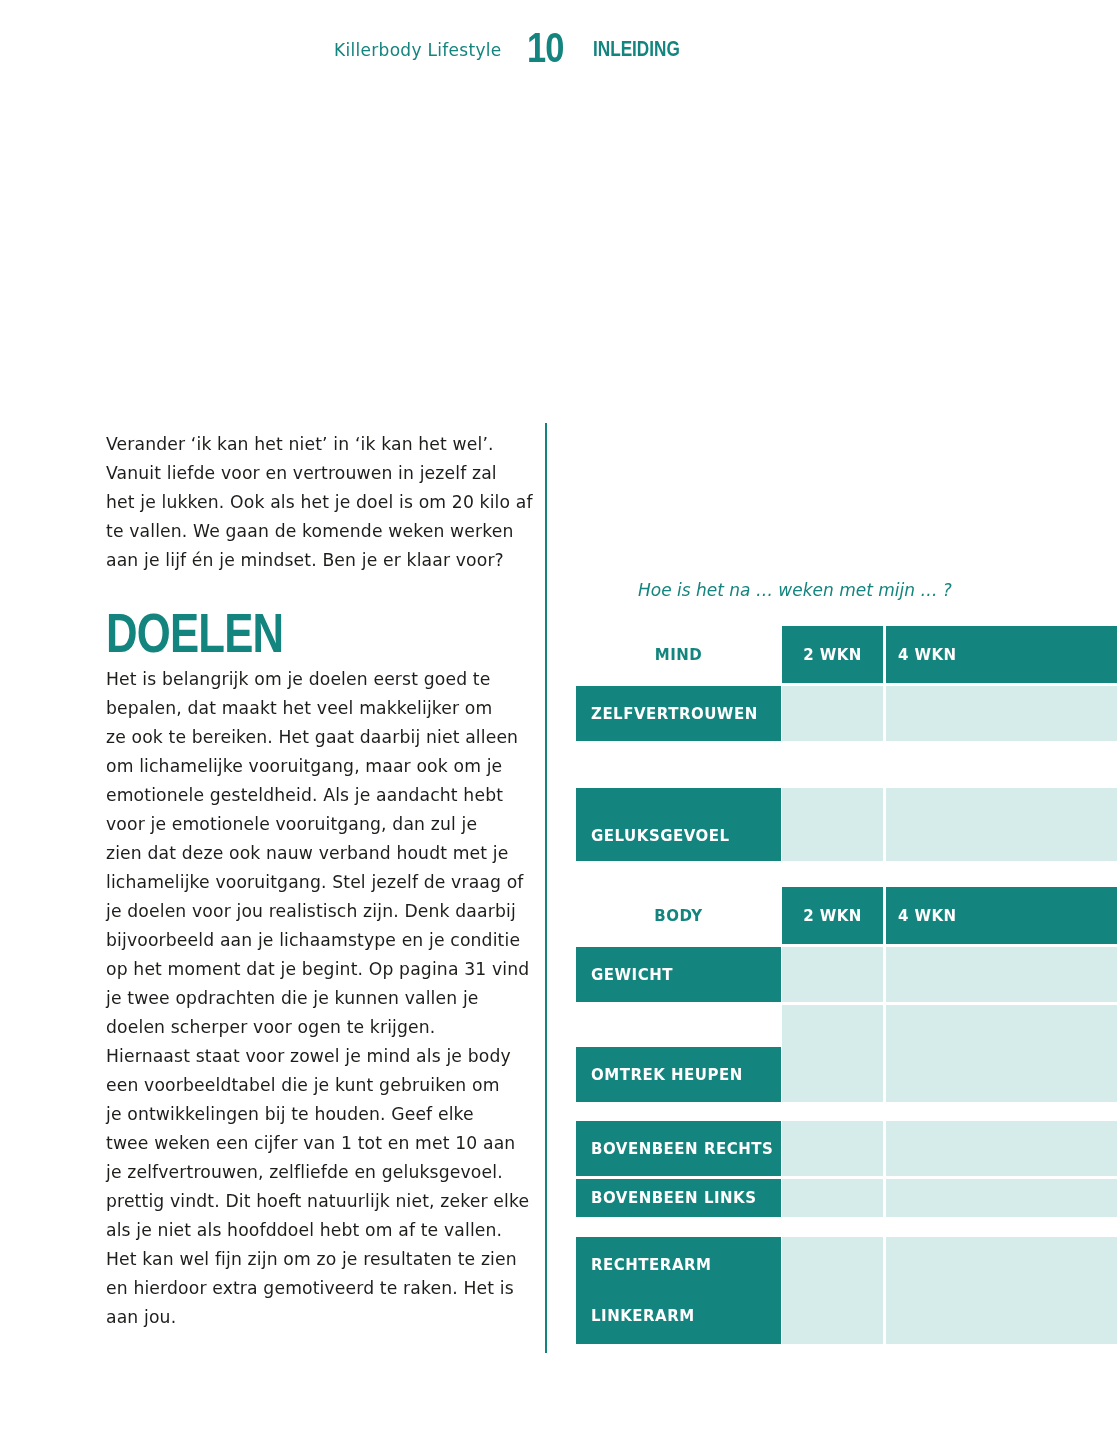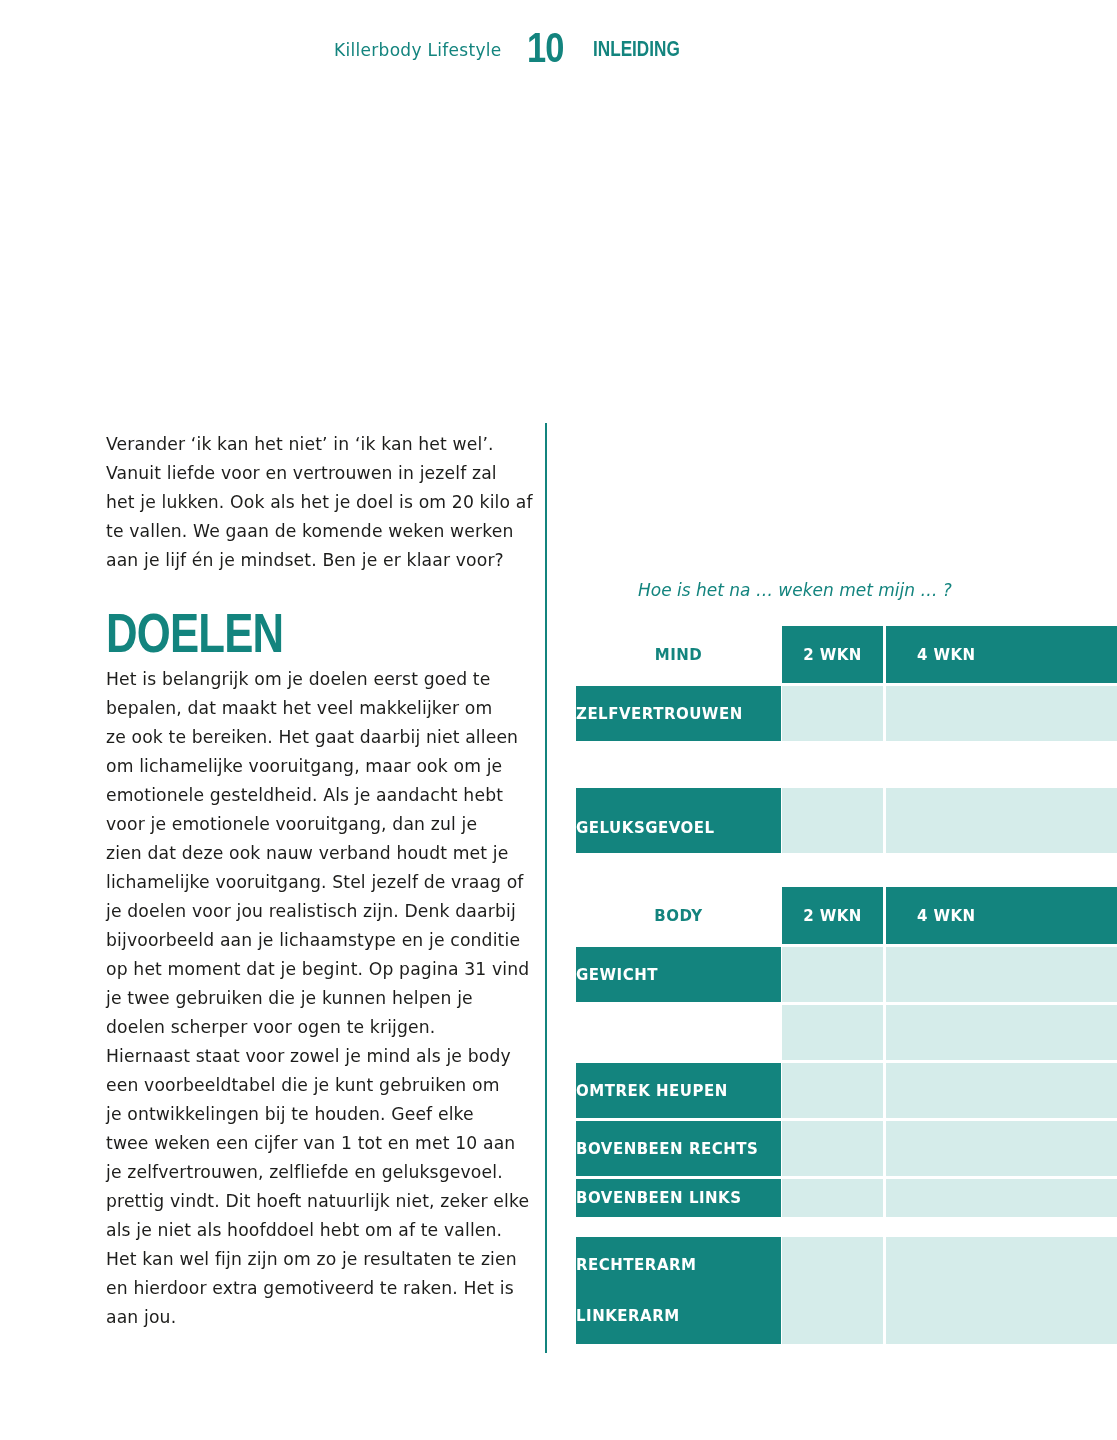--- a/index.html
+++ b/index.html
@@ -22,22 +22,22 @@
   .question { position:absolute; left:638px; top:580px; font-size:17px; font-style:italic; color:#13847e; font-family:"DejaVu Sans", sans-serif; }
 
   .tbl { position:absolute; left:576px; width:541px; }
   .tbl .row { position:absolute; left:0; width:541px; display:block; }
   .tbl .cell { position:absolute; top:0; bottom:0; box-sizing:border-box; display:flex; align-items:center; }
   .c-label { left:0; width:205px; }
   .c-2 { left:206px; width:101px; }
   .c-4 { left:310px; width:231px; }
   .hdr .c-label { background:#ffffff; color:#13847e; justify-content:center; font-weight:bold; font-size:15px; letter-spacing:0.5px; }
   .hdr .c-2 { background:#13847e; color:#ffffff; justify-content:center; font-weight:bold; font-size:15px; letter-spacing:0.4px; }
-  .hdr .c-4 { background:#13847e; color:#ffffff; padding-left:31px; font-weight:bold; font-size:15px; letter-spacing:0.4px; }
-  .data .c-label { background:#13847e; color:#ffffff; font-weight:bold; font-size:15px; letter-spacing:0.5px; }
+  .hdr .c-4 { background:#13847e; color:#ffffff; padding-left:12px; font-weight:bold; font-size:15px; letter-spacing:0.4px; }
+  .data .c-label { background:#13847e; color:#ffffff; padding-left:15px; font-weight:bold; font-size:15px; letter-spacing:0.5px; }
   .data .c-2, .data .c-4 { background:#d5ecea; }
 </style>
 </head>
 <body>
 
 <div class="header">
   <span class="brand">Killerbody Lifestyle</span>
   <span class="pagenum">10</span>
   <span class="section">INLEIDING</span>
 </div>
@@ -56,21 +56,21 @@
     <span class="ln">bepalen, dat maakt het veel makkelijker om</span>
     <span class="ln">ze ook te bereiken. Het gaat daarbij niet alleen</span>
     <span class="ln">om lichamelijke vooruitgang, maar ook om je</span>
     <span class="ln">emotionele gesteldheid. Als je aandacht hebt</span>
     <span class="ln">voor je emotionele vooruitgang, dan zul je</span>
     <span class="ln">zien dat deze ook nauw verband houdt met je</span>
     <span class="ln">lichamelijke vooruitgang. Stel jezelf de vraag of</span>
     <span class="ln">je doelen voor jou realistisch zijn. Denk daarbij</span>
     <span class="ln">bijvoorbeeld aan je lichaamstype en je conditie</span>
     <span class="ln">op het moment dat je begint. Op pagina 31 vind</span>
-    <span class="ln">je twee gebruiken die je kunnen helpen je</span>
+    <span class="ln">je twee opdrachten die je kunnen vallen je</span>
     <span class="ln">doelen scherper voor ogen te krijgen.</span>
     <span class="ln">Hiernaast staat voor zowel je mind als je body</span>
     <span class="ln">een voorbeeldtabel die je kunt gebruiken om</span>
     <span class="ln">je ontwikkelingen bij te houden. Geef elke</span>
     <span class="ln">twee weken een cijfer van 1 tot en met 10 aan</span>
     <span class="ln">je zelfvertrouwen, zelfliefde en geluksgevoel.</span>
     <span class="ln">prettig vindt. Dit hoeft natuurlijk niet, zeker elke</span>
     <span class="ln">als je niet als hoofddoel hebt om af te vallen.</span>
     <span class="ln">Het kan wel fijn zijn om zo je resultaten te zien</span>
     <span class="ln">en hierdoor extra gemotiveerd te raken. Het is</span>
@@ -91,21 +91,21 @@
   <div class="row data" style="top:60px; height:55px;">
     <div class="cell c-label">ZELFVERTROUWEN</div>
     <div class="cell c-2"></div>
     <div class="cell c-4"></div>
   </div>
   <div class="row data" style="top:118px; height:65px;margin-top:44px;">
     <div class="cell c-label">ZELFLIEFDE</div>
     <div class="cell c-2"></div>
     <div class="cell c-4"></div>
   </div>
-  <div class="row data" style="top:176px; height:51px;">
+  <div class="row data" style="top:184px; height:51px;">
     <div class="cell c-label">GELUKSGEVOEL</div>
     <div class="cell c-2"></div>
     <div class="cell c-4"></div>
   </div>
 </div>
 
 <div class="tbl" style="top:887px;">
   <div class="row hdr" style="top:0; height:57px;">
     <div class="cell c-label">BODY</div>
     <div class="cell c-2">2 WKN</div>
@@ -113,21 +113,21 @@
   </div>
   <div class="row data" style="top:60px; height:55px;">
     <div class="cell c-label">GEWICHT</div>
     <div class="cell c-2"></div>
     <div class="cell c-4"></div>
   </div>
   <div class="row data" style="top:118px; height:55px;">
     <div class="cell c-2"></div>
     <div class="cell c-4"></div>
   </div>
-  <div class="row data" style="top:176px; height:55px;">
+  <div class="row data" style="top:160px; height:55px;">
     <div class="cell c-label">OMTREK HEUPEN</div>
     <div class="cell c-2"></div>
     <div class="cell c-4"></div>
   </div>
   <div class="row data" style="top:234px; height:55px;">
     <div class="cell c-label">BOVENBEEN RECHTS</div>
     <div class="cell c-2"></div>
     <div class="cell c-4"></div>
   </div>
   <div class="row data" style="top:292px; height:38px;">

